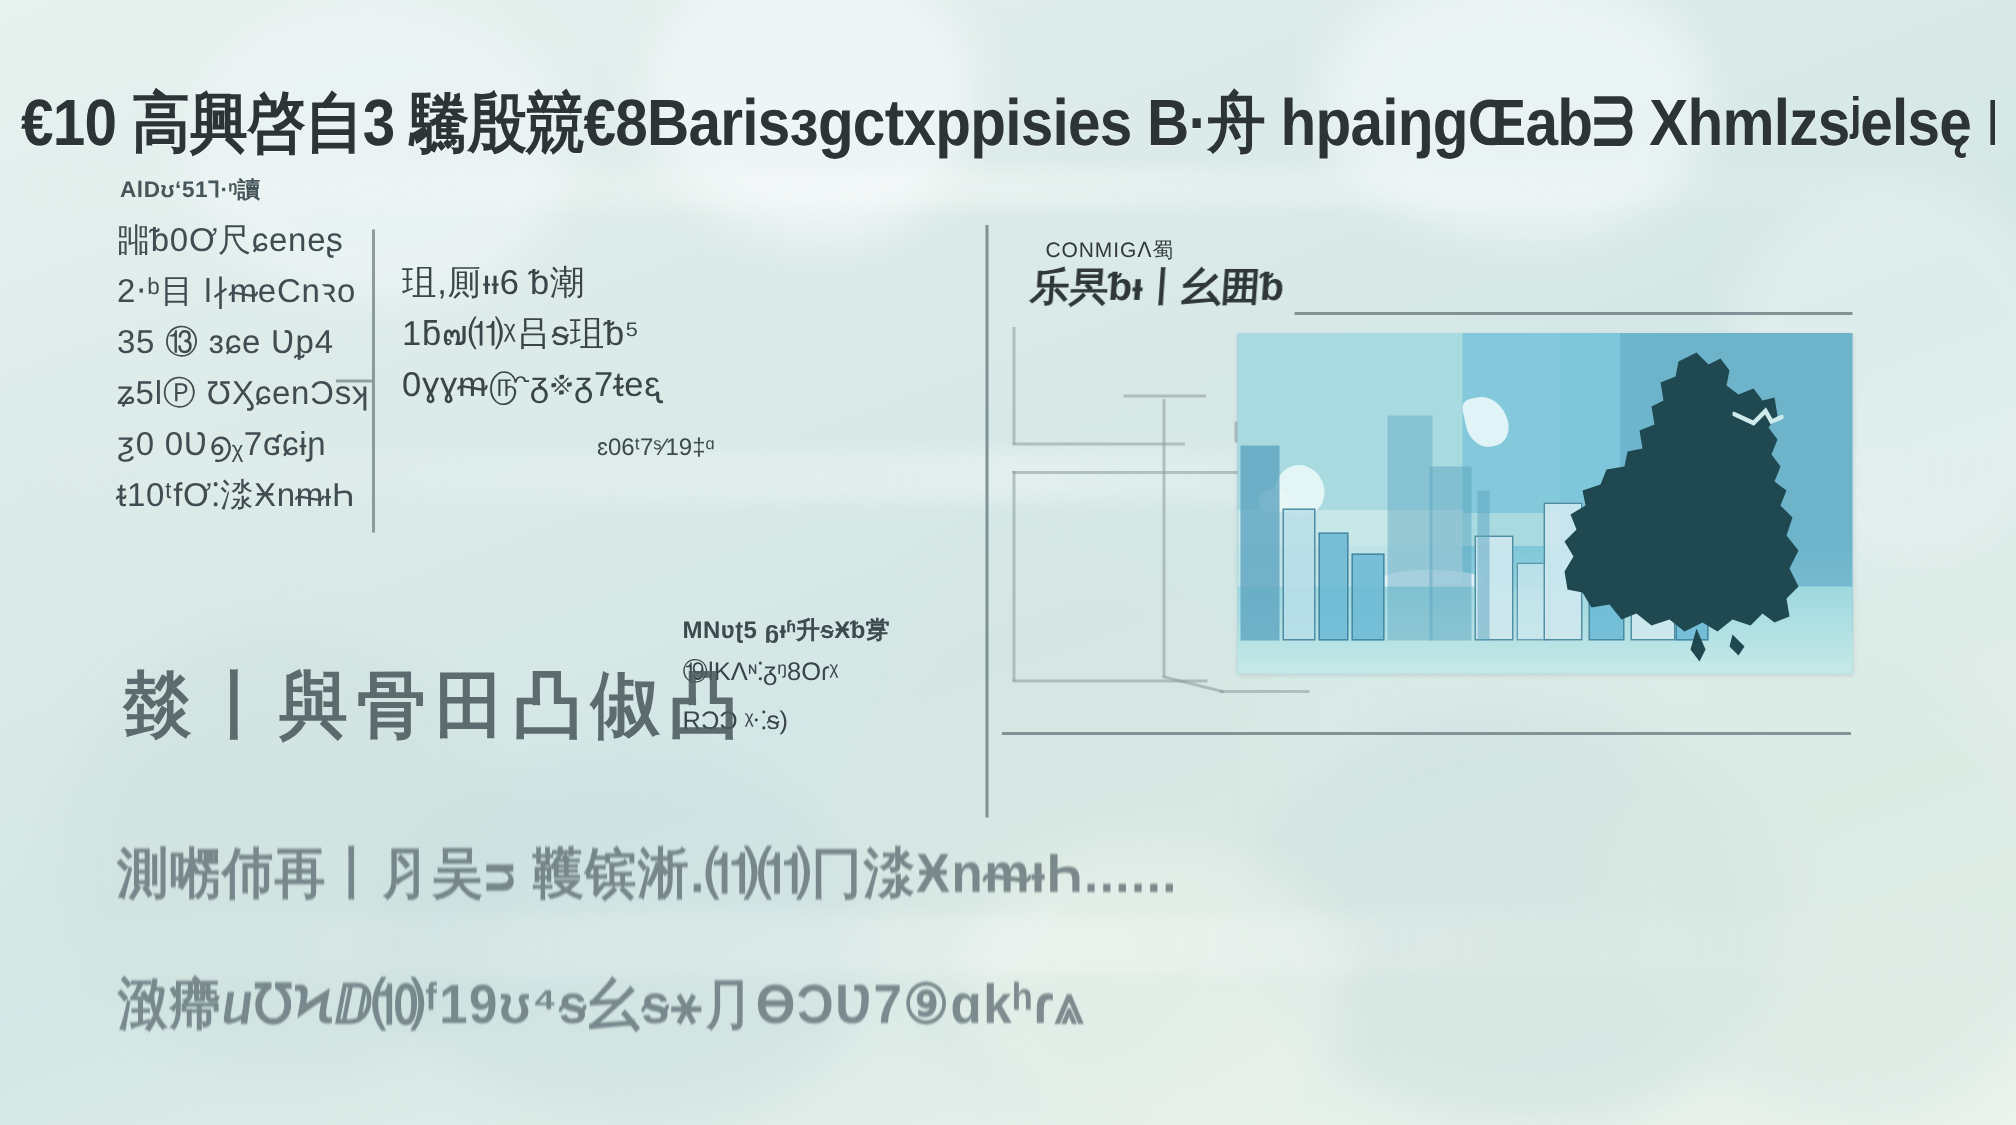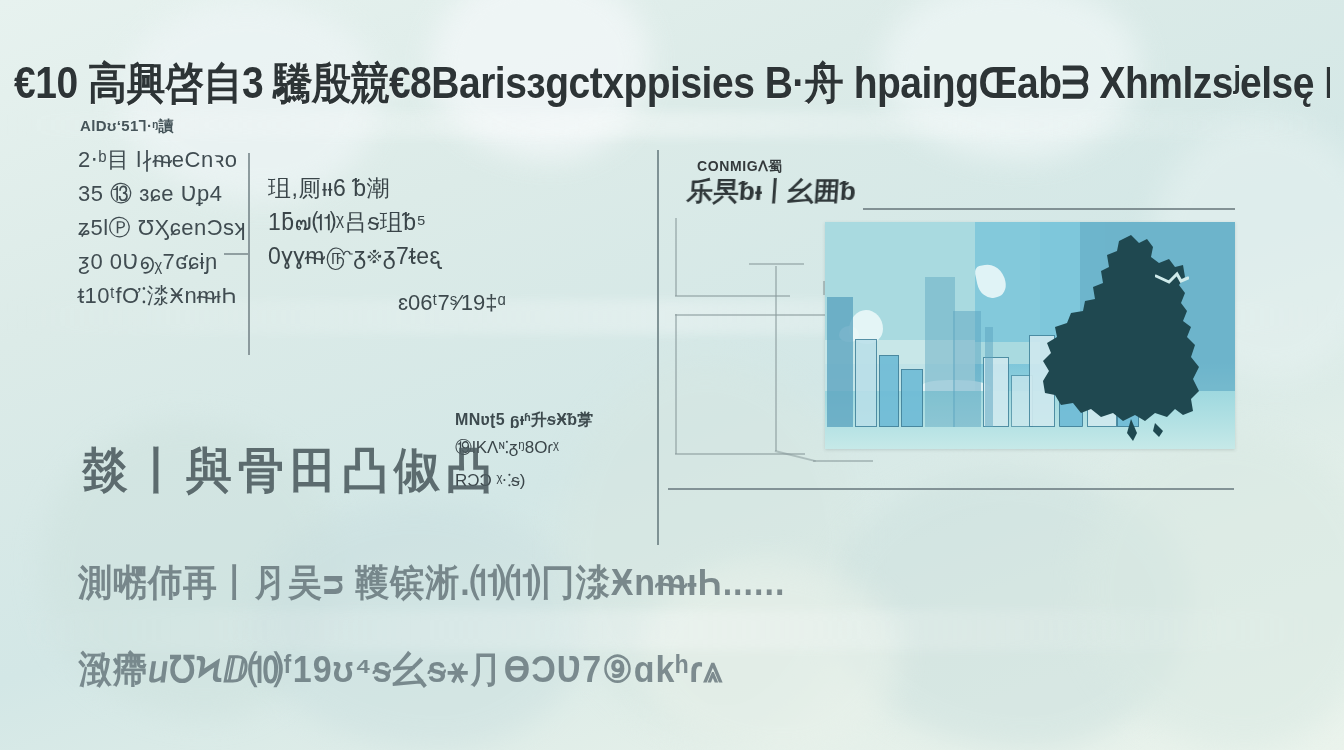--- a/index.html
+++ b/index.html
@@ -93,21 +93,21 @@
     background:#7d8c8f;
     opacity:.85;
   }
   #stat-dash {
     position:absolute; left:146px; top:138px;
     width:24px; height:2px; background:#7d8c8f; opacity:.8;
   }
 
   #note-right {
     position:absolute; left:320px; top:175px;
-    font-size:22px; color:#3c484c; white-space:nowrap;
+    font-size:16px; color:#3c484c; white-space:nowrap;
     filter:blur(.25px);
   }
 
   
   #note-block {
     position:absolute; left:455px; top:305px; width:200px;
   }
   #note-block .nb-head {
     font-size:16px; font-weight:700; color:#3d4a4e; letter-spacing:.3px;
     filter:blur(.3px);
@@ -149,21 +149,21 @@
     position:absolute; left:657px; top:150px;
     width:2px; height:395px;
     background:#6f8286; opacity:.85;
   }
 
   
   #right-col { position:absolute; left:665px; top:130px; width:680px; height:400px; }
 
   #panel-eyebrow {
     position:absolute; left:32px; top:28px;
-    font-size:14px; font-weight:700; color:#33393b;
+    font-size:14px; font-weight:400; color:#33393b;
     letter-spacing:.6px;
     filter:blur(.25px);
   }
   #panel-heading {
     position:absolute; left:22px; top:44px;
     font-size:26px; font-weight:700; color:#2f3739;
     letter-spacing:0px; white-space:nowrap;
     transform:skewX(-4deg);
     filter:blur(.3px);
   }
@@ -237,20 +237,21 @@
 
   <div id="left-col" data-interactable="false">
 
     <div id="stat-block" data-interactable="false">
       <div id="stat-label" data-interactable="false">AlDʊʻ51⅂·ᵑ讀</div>
 
       <div id="stat-divider" data-interactable="false"></div>
       <div id="stat-dash" data-interactable="false"></div>
 
       <div class="stat-col" id="stat-col-a" data-interactable="false">
+        <div class="stat-line" data-interactable="false">嘂ᵬ0Ơ尺ɕeneʂ</div>
         <div class="stat-line" data-interactable="false">2⋅ᵇ目 l∤ᵯeCnꝛo</div>
         <div class="stat-line" data-interactable="false">35 ⑬ ɜɕe Ʋᵱ4</div>
         <div class="stat-line" data-interactable="false">ʑ5lⓅ ƱӼɕenƆsʞ</div>
         <div class="stat-line" data-interactable="false">ƺ0 0Ʋ൭ᵪ7ʛɕɨɲ</div>
         <div class="stat-line" data-interactable="false">ᵵ10ᵗfƠ⁚渁ӾnᵯᵻҺ</div>
       </div>
 
       <div class="stat-col" id="stat-col-b" style="top:56px;" data-interactable="false">
         <div class="stat-line" data-interactable="false">珇,厠ᵻᵻ6 ᵬ潮</div>
         <div class="stat-line" data-interactable="false">1ƃ๗⑾ᵡ吕ᵴ珇ᵬ⁵</div>

